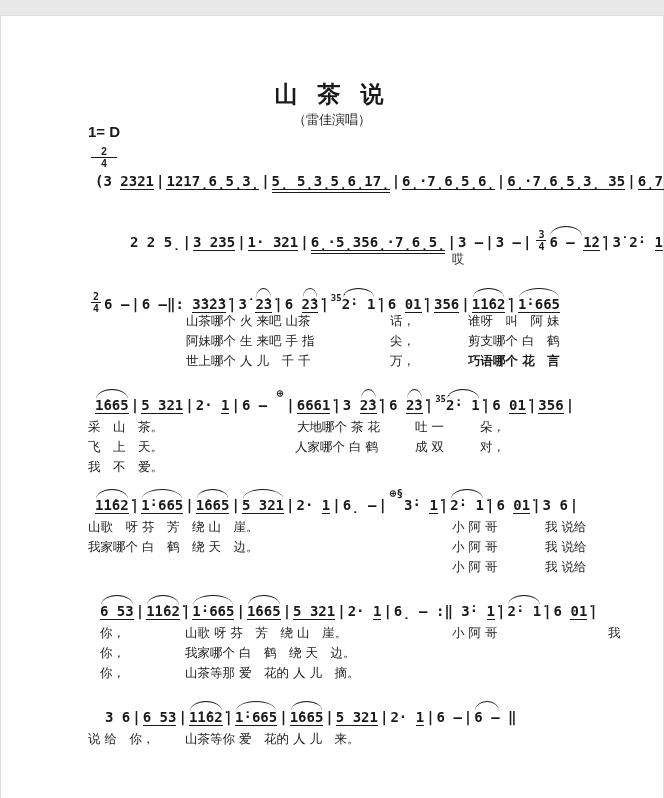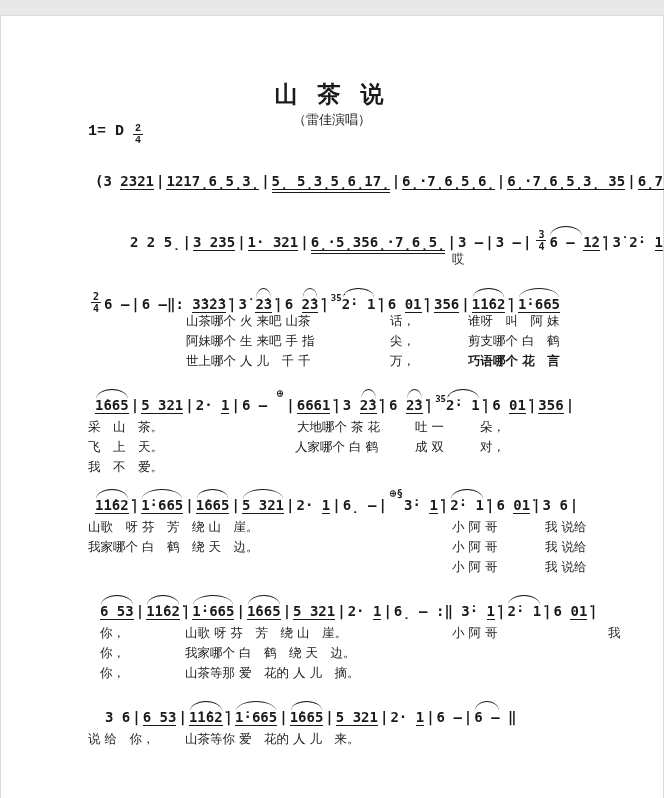--- a/index.html
+++ b/index.html
@@ -21,22 +21,22 @@
   }
   .subtitle{
     position:absolute;top:96px;left:0;right:0;
     text-align:center;
     font-size:13px;
     font-family:"DejaVu Serif",serif;
   }
   .keysig{
     position:absolute;top:108px;left:88px;
     font-size:15px;font-weight:700;
-    font-family:Liberation Mono, monospace;
-    display:flex;gap:6px;
+    font-family:Liberation Sans, sans-serif;
+    display:flex;gap:6px;flex-direction:column;
   }
   .meter{
     display:inline-block;text-align:center;
     font-size:10px;font-weight:700;line-height:1.1;
     vertical-align:-3px;margin:0 3px;
   }
   .meter i{display:block;font-style:normal;}
   .meter i:first-child{border-bottom:1.2px solid #1a1a1a;padding:0 2px;}
   .system{position:absolute;left:0;right:0;}
   .notation{

